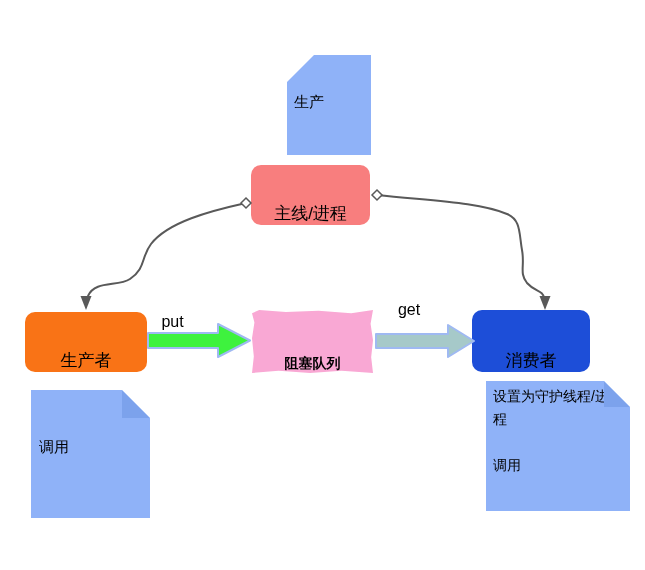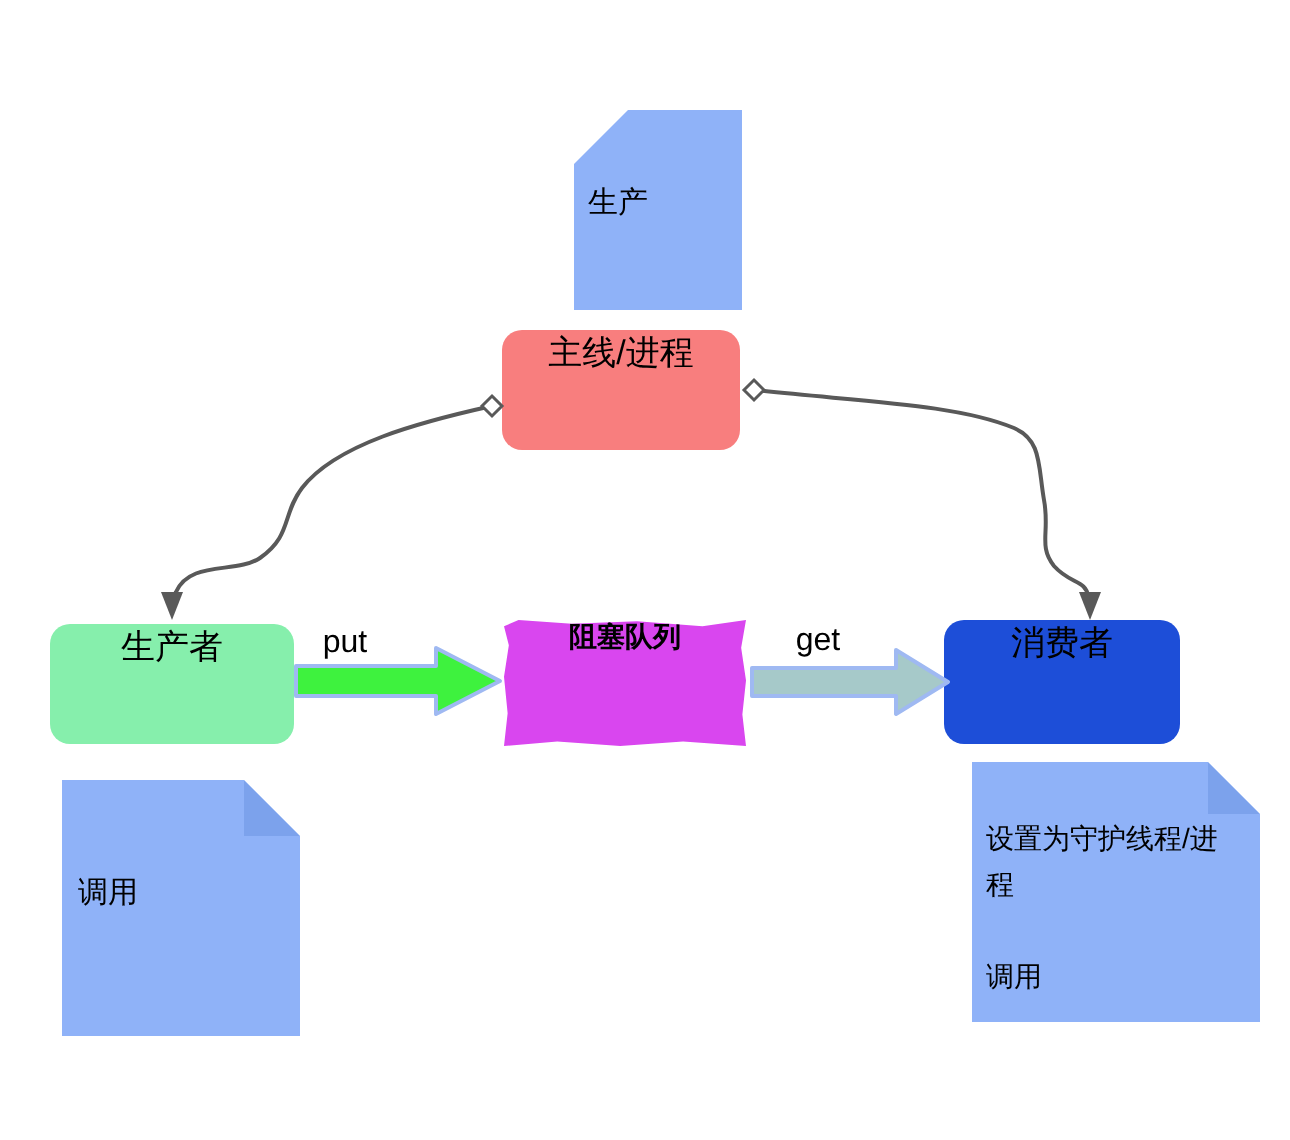--- a/index.html
+++ b/index.html
@@ -1,59 +1,59 @@
 <!DOCTYPE html>
 <html><head>
 <meta charset="utf-8">
 <style>
   html,body{margin:0;padding:0;background:#fff;}
   #canvas{
     position:relative;width:645px;height:570px;background:#ffffff;
     font-family:"Liberation Sans",sans-serif;color:#000;overflow:hidden;
   }
   .node{
-    position:absolute;display:flex;align-items:flex-start;justify-content:center;
+    position:absolute;display:flex;align-items:flex-end;justify-content:center;
     font-size:17px;border-radius:10px;box-sizing:border-box;
   }
   #node-main{left:251px;top:165px;width:119px;height:60px;background:#f87e7e;}
-  #node-producer{left:25px;top:312px;width:122px;height:60px;background:#86efac;}
+  #node-producer{left:25px;top:312px;width:122px;height:60px;background:#f97316;}
   #node-consumer{left:472px;top:310px;width:118px;height:62px;background:#1d4ed8;}
   #node-queue{
-    left:252px;top:310px;width:121px;height:63px;background:#d946ef;border-radius:0;
+    left:252px;top:310px;width:121px;height:63px;background:#f9a8d4;border-radius:0;
     font-size:14px;font-weight:bold;
     clip-path:polygon(0% 5%,6% 0%,28% 3%,55% 1%,82% 5%,100% 0%,98% 22%,100% 48%,98.5% 75%,100% 100%,74% 96.5%,48% 100%,22% 96.5%,0% 100%,1.5% 74%,0% 45%,2% 20%);
   }
   .note{
     position:absolute;background:#8fb2f8;box-sizing:border-box;font-size:15px;
   }
   #note-top{
     left:287px;top:55px;width:84px;height:100px;padding:36px 6px 0 7px;line-height:22px;
     clip-path:polygon(27px 0,100% 0,100% 100%,0 100%,0 27px);
   }
   #note-bl{
     left:31px;top:390px;width:119px;height:128px;padding:45px 6px 0 8px;line-height:23px;
     clip-path:polygon(0 0,calc(100% - 28px) 0,100% 28px,100% 100%,0 100%);
   }
   #note-br{
-    left:486px;top:381px;width:144px;height:130px;padding:27px 6px 0 7px;line-height:23px;font-size:14px;
+    left:486px;top:381px;width:144px;height:130px;padding:4px 6px 0 7px;line-height:23px;font-size:14px;
     clip-path:polygon(0 0,calc(100% - 26px) 0,100% 26px,100% 100%,0 100%);
   }
   .fold{
     position:absolute;top:0;background:#7ca2ec;
     clip-path:polygon(0 0,100% 100%,0 100%);
   }
   #note-bl .fold{right:0;width:28px;height:28px;}
   #note-br .fold{right:0;width:26px;height:26px;}
   .nl{min-height:23px;white-space:nowrap;}
   #note-top .nl{min-height:22px;}
   .edge-label{
     position:absolute;font-size:16px;text-align:center;line-height:20px;
   }
   #put-label{left:150px;top:312px;width:45px;}
-  #get-label{left:388px;top:311px;width:42px;}
+  #get-label{left:388px;top:300px;width:42px;}
   #overlay{position:absolute;left:0;top:0;width:645px;height:570px;}
 </style>
 </head>
 <body>
 
 <div id="canvas">
 
   <div class="note" id="note-top">
     <div class="nl">生产</div>
   </div>

